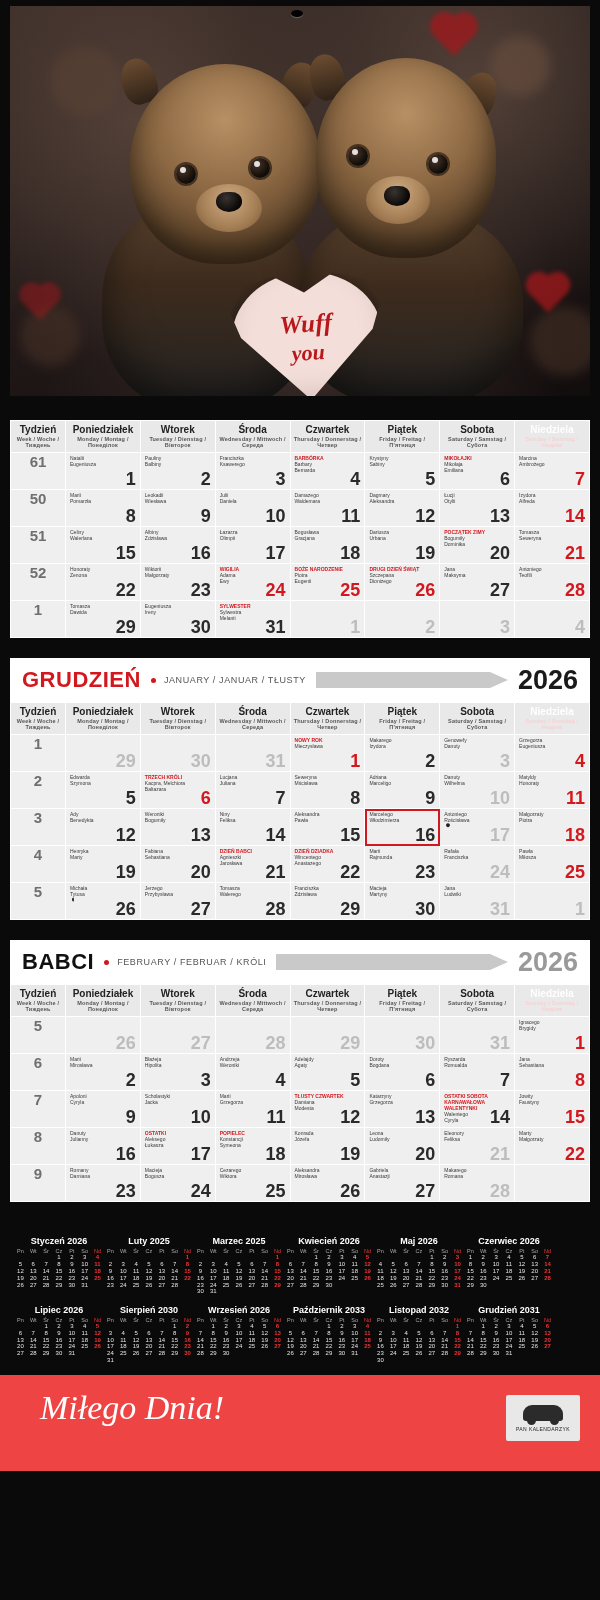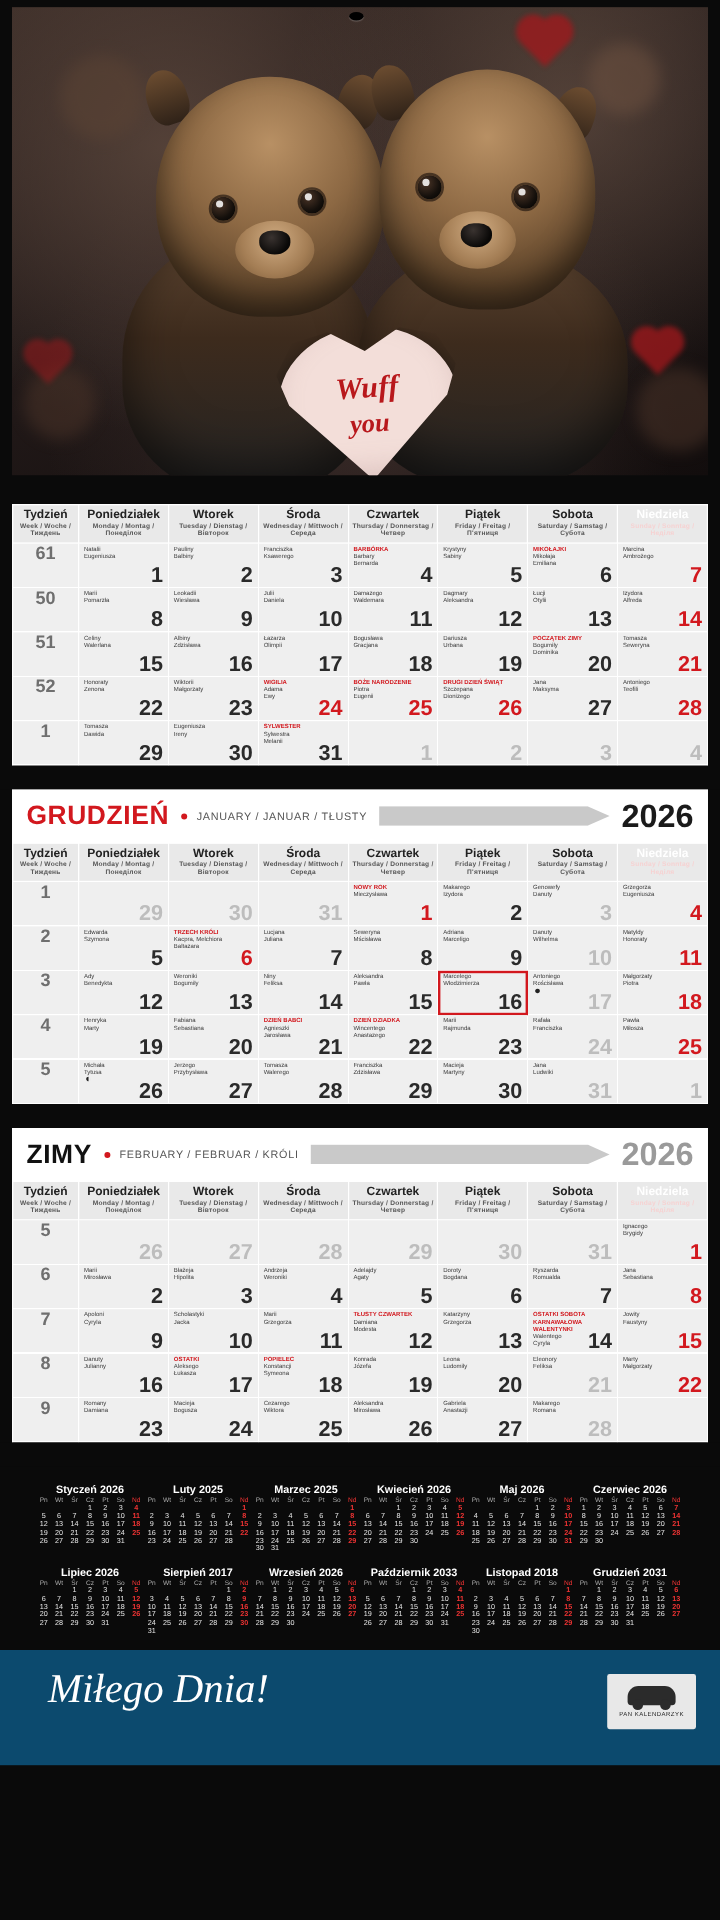--- a/index.html
+++ b/index.html
@@ -177,34 +177,34 @@
   .dnum.red{ color:#d2181e; }
   .dnum.grey{ color:#bdbdbd; }
   .hol{ color:#d2181e; font-weight:bold; font-size:5px; display:block; }
   .sel{ outline:2px solid #d2181e; outline-offset:-2px; }
   .moon{ position:absolute; left:5px; top:11px; font-size:9px; color:#222; }
 
   
   .miniwrap{
     background:#0a0a0a; padding:14px 14px 2px 14px;
   }
-  .minirow{ display:flex; justify-content:center; margin-bottom:10px; }
+  .minirow{ display:flex; justify-content:flex-start; margin-bottom:10px; }
   .mini{ width:90px; color:#ddd; }
   .mini h4{
     margin:0 0 2px 0; font-size:9px; color:#fff; text-align:center; font-weight:bold;
   }
   .mini table{ width:100%; border-collapse:collapse; table-layout:fixed; }
   .mini th{ font-size:5.5px; color:#aaa; font-weight:normal; padding:0; }
   .mini td{ font-size:6px; color:#e4e4e4; text-align:center; padding:0.4px 0; }
   .mini td.s{ color:#e33; font-weight:bold; }
   .mini td.e{ color:#555; }
 
   
   .footer{
-    background:#0c4a6e; height:96px; position:relative;
+    background:#ef4444; height:96px; position:relative;
   }
   .greet{
     position:absolute; left:40px; top:14px;
     font-family:"Liberation Serif", serif; font-style:italic;
     font-size:34px; color:#fff;
   }
   .logo{
     position:absolute; right:20px; top:20px;
     width:74px; height:46px; background:#e8e8e8;
     border-radius:2px;
@@ -814,21 +814,21 @@
                 <span class="dnum grey">1</span>
               </div>
             </td>
           </tr>
         </tbody>
       </table>
     </div>
     <div class="gap"></div>
     <div class="month">
       <div class="m-head">
-        <span class="m-name grey">ZIMY</span>
+        <span class="m-name grey">BABCI</span>
         <span class="m-dot"></span>
         <span class="m-sub">FEBRUARY / FEBRUAR / KRÓLI</span>
         <span class="m-arrow">
           <span class="bar"></span>
           <span class="tip"></span>
         </span>
         <span class="m-year y-grey">2026</span>
       </div>
       <table class="cal">
         <thead>
@@ -1530,21 +1530,21 @@
                 <td class="">29</td>
                 <td class="">30</td>
                 <td class="">31</td>
                 <td class="e"></td>
                 <td class="e"></td>
               </tr>
             </tbody>
           </table>
         </div>
         <div class="mini">
-          <h4>Sierpień 2017</h4>
+          <h4>Sierpień 2030</h4>
           <table>
             <tbody>
               <tr>
                 <th style="">Pn</th>
                 <th style="">Wt</th>
                 <th style="">Śr</th>
                 <th style="">Cz</th>
                 <th style="">Pt</th>
                 <th style="">So</th>
                 <th style="color:#e33;">Nd</th>
@@ -1722,21 +1722,21 @@
                 <td class="">28</td>
                 <td class="">29</td>
                 <td class="">30</td>
                 <td class="">31</td>
                 <td class="e"></td>
               </tr>
             </tbody>
           </table>
         </div>
         <div class="mini">
-          <h4>Listopad 2018</h4>
+          <h4>Listopad 2032</h4>
           <table>
             <tbody>
               <tr>
                 <th style="">Pn</th>
                 <th style="">Wt</th>
                 <th style="">Śr</th>
                 <th style="">Cz</th>
                 <th style="">Pt</th>
                 <th style="">So</th>
                 <th style="color:#e33;">Nd</th>

